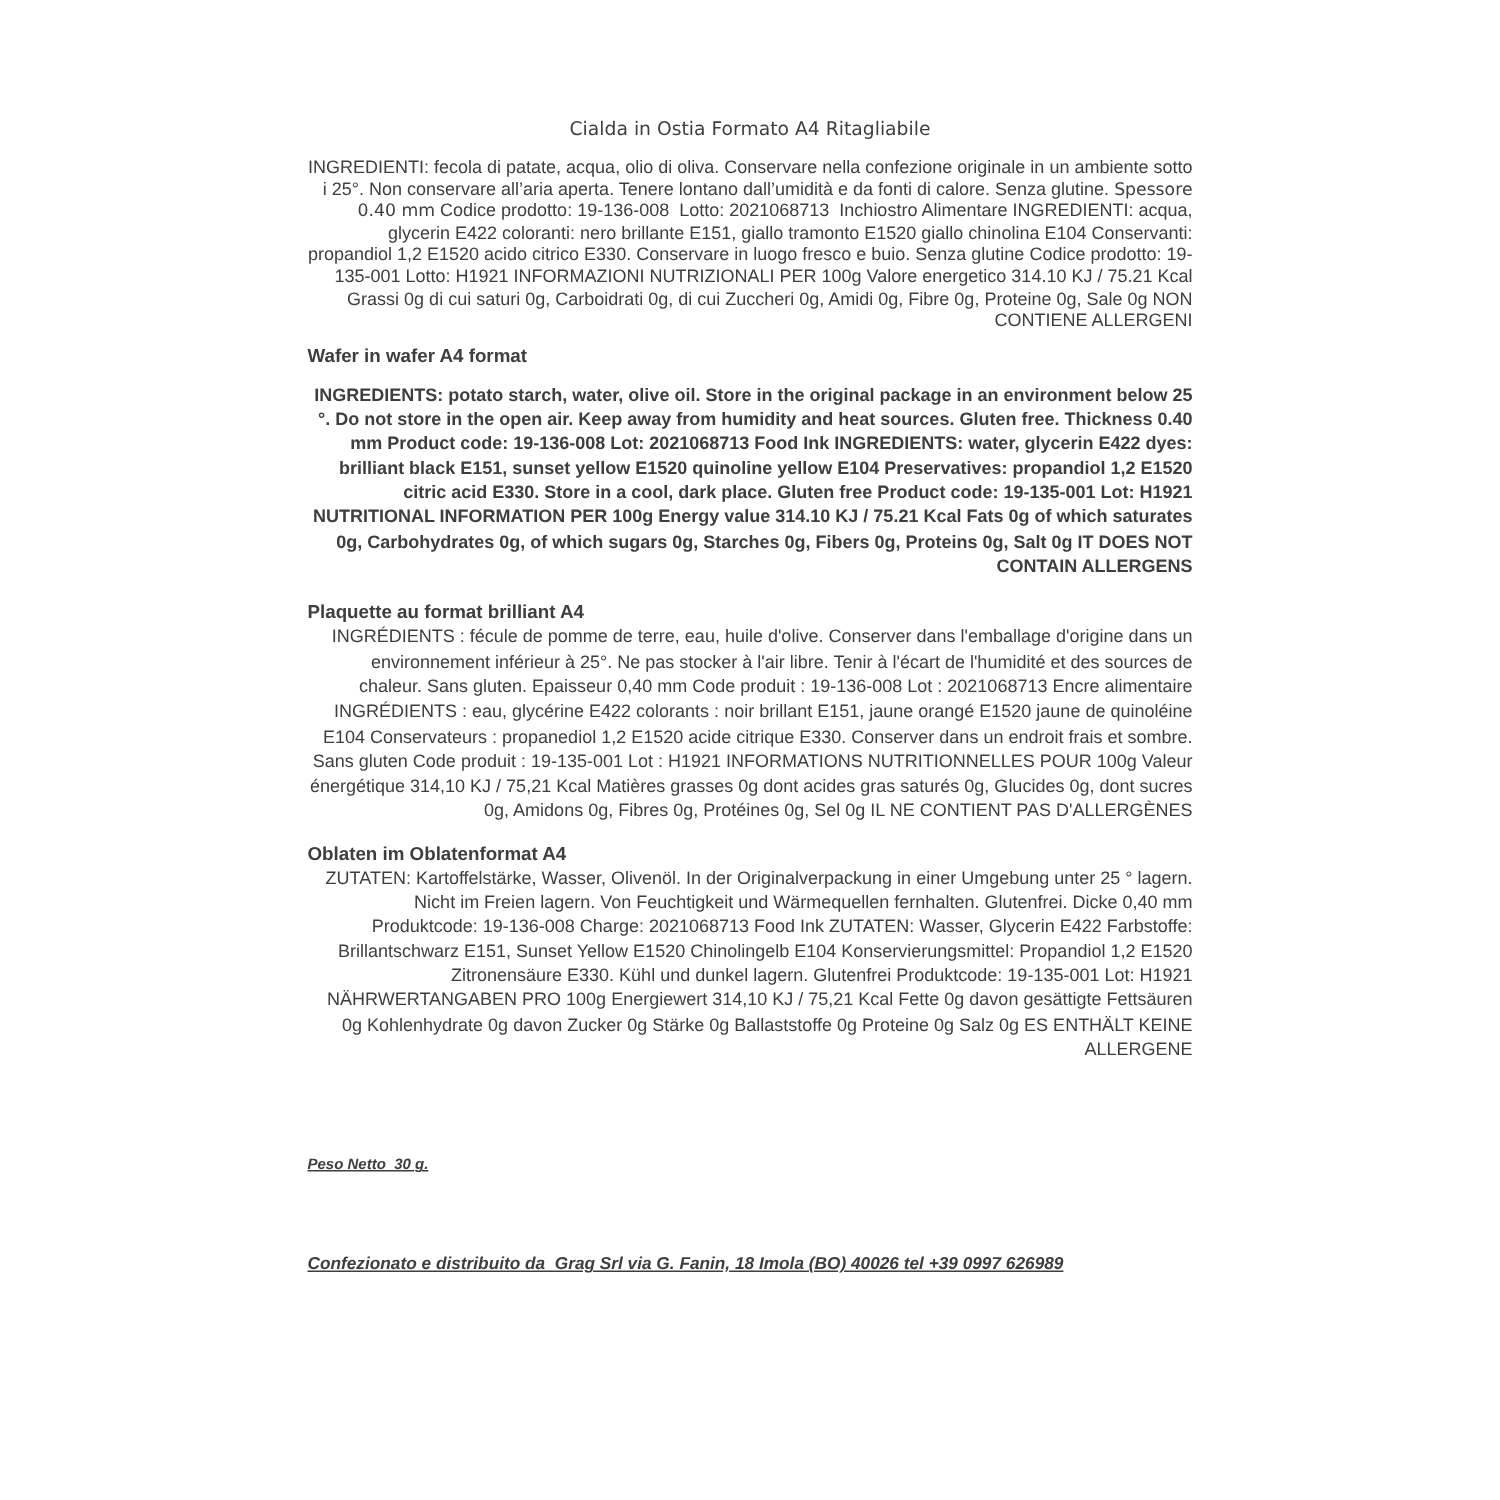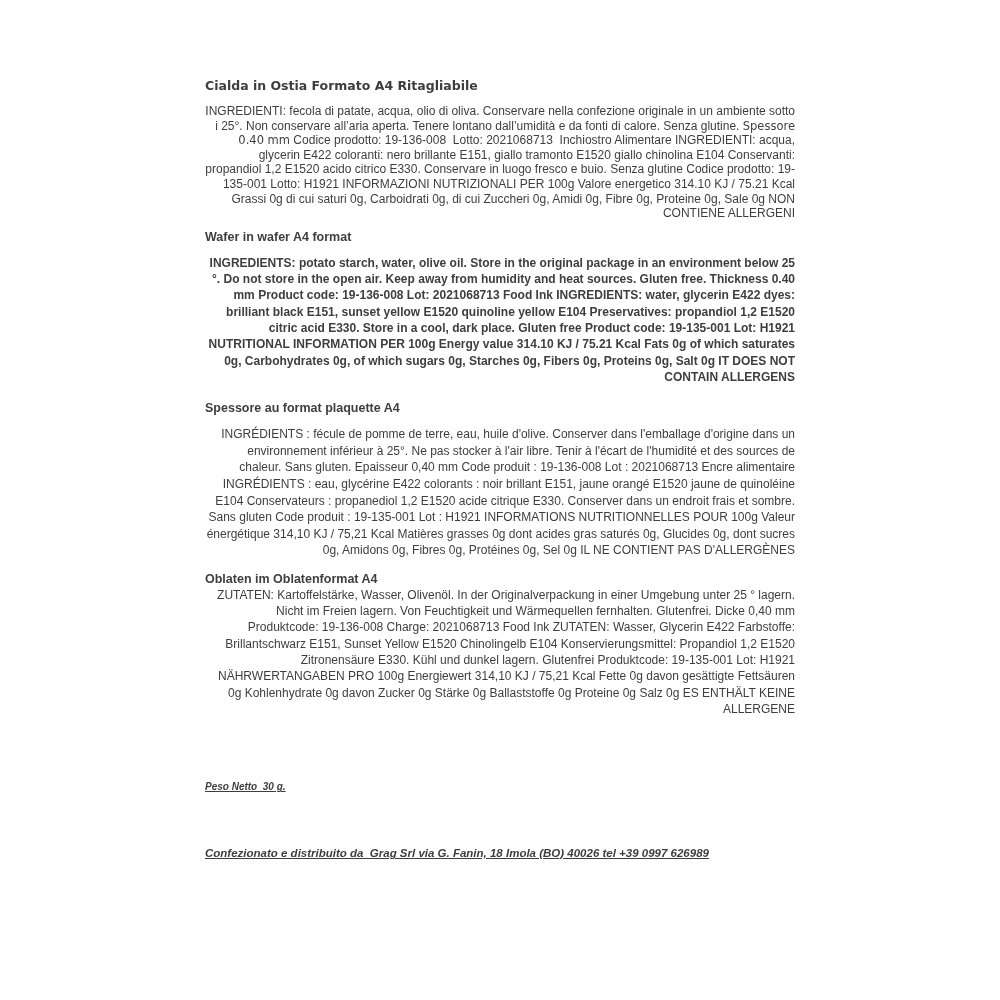--- a/index.html
+++ b/index.html
@@ -13,42 +13,42 @@
     overflow: hidden;
   }
   .content {
     width: 590px;
     margin: 0 auto;
     padding-top: 78px;
     text-align: left;
   }
   .doc-title {
     font-family: "DejaVu Sans", sans-serif;
-    font-weight: bold;
+    font-weight: normal;
     font-size: 12.5px;
     line-height: 16px;
-    text-align: left;
+    text-align: center;
     margin: 0;
   }
   .section-heading {
     font-weight: bold;
     font-size: 12.5px;
     line-height: 16px;
     text-align: left;
     margin: 0;
   }
   .para {
     font-size: 12px;
     margin: 0;
     white-space: pre-wrap;
     text-align: right;
   }
   .para-it { line-height: 14.6px; margin-top: 10px; }
   .para-en { line-height: 16.3px; margin-top: 10px; font-weight: bold; }
-  .para-fr { line-height: 16.6px; margin-top: 10px; }
+  .para-fr { line-height: 16.6px; }
   .para-de { line-height: 16.3px; }
   .h-en { margin-top: 8px; }
   .h-fr { margin-top: 15px; }
   .h-de { margin-top: 12px; }
   .thickness {
     font-family: "DejaVu Sans", sans-serif;
     font-size: 11.5px;
   }
   .net-weight {
     margin-top: 62px;
@@ -76,21 +76,21 @@
   <div class="content">
 
     <div class="doc-title">Cialda in Ostia Formato A4 Ritagliabile</div>
 
     <p class="para para-it"><span>INGREDIENTI: fecola di patate, acqua, olio di oliva. Conservare nella confezione originale in un ambiente sotto i 25°. Non conservare all’aria aperta. Tenere lontano dall’umidità e da fonti di calore. Senza glutine. </span><span class="thickness">Spessore 0.40 mm</span><span> Codice prodotto: 19-136-008  Lotto: 2021068713  Inchiostro Alimentare INGREDIENTI: acqua, glycerin E422 coloranti: nero brillante E151, giallo tramonto E1520 giallo chinolina E104 Conservanti: propandiol 1,2 E1520 acido citrico E330. Conservare in luogo fresco e buio. Senza glutine Codice prodotto: 19-135-001 Lotto: H1921 INFORMAZIONI NUTRIZIONALI PER 100g Valore energetico 314.10 KJ / 75.21 Kcal Grassi 0g di cui saturi 0g, Carboidrati 0g, di cui Zuccheri 0g, Amidi 0g, Fibre 0g, Proteine 0g, Sale 0g NON CONTIENE ALLERGENI</span></p>
 
     <div class="section-heading h-en">Wafer in wafer A4 format</div>
 
     <p class="para para-en">INGREDIENTS: potato starch, water, olive oil. Store in the original package in an environment below 25 °. Do not store in the open air. Keep away from humidity and heat sources. Gluten free. Thickness 0.40 mm Product code: 19-136-008 Lot: 2021068713 Food Ink INGREDIENTS: water, glycerin E422 dyes: brilliant black E151, sunset yellow E1520 quinoline yellow E104 Preservatives: propandiol 1,2 E1520 citric acid E330. Store in a cool, dark place. Gluten free Product code: 19-135-001 Lot: H1921 NUTRITIONAL INFORMATION PER 100g Energy value 314.10 KJ / 75.21 Kcal Fats 0g of which saturates 0g, Carbohydrates 0g, of which sugars 0g, Starches 0g, Fibers 0g, Proteins 0g, Salt 0g IT DOES NOT CONTAIN ALLERGENS</p>
 
-    <div class="section-heading h-fr">Spessore au format plaquette A4</div>
+    <div class="section-heading h-fr">Plaquette au format brilliant A4</div>
 
     <p class="para para-fr">INGRÉDIENTS : fécule de pomme de terre, eau, huile d'olive. Conserver dans l'emballage d'origine dans un environnement inférieur à 25°. Ne pas stocker à l'air libre. Tenir à l'écart de l'humidité et des sources de chaleur. Sans gluten. Epaisseur 0,40 mm Code produit : 19-136-008 Lot : 2021068713 Encre alimentaire INGRÉDIENTS : eau, glycérine E422 colorants : noir brillant E151, jaune orangé E1520 jaune de quinoléine E104 Conservateurs : propanediol 1,2 E1520 acide citrique E330. Conserver dans un endroit frais et sombre. Sans gluten Code produit : 19-135-001 Lot : H1921 INFORMATIONS NUTRITIONNELLES POUR 100g Valeur énergétique 314,10 KJ / 75,21 Kcal Matières grasses 0g dont acides gras saturés 0g, Glucides 0g, dont sucres 0g, Amidons 0g, Fibres 0g, Protéines 0g, Sel 0g IL NE CONTIENT PAS D'ALLERGÈNES</p>
 
     <div class="section-heading h-de">Oblaten im Oblatenformat A4</div>
 
     <p class="para para-de">ZUTATEN: Kartoffelstärke, Wasser, Olivenöl. In der Originalverpackung in einer Umgebung unter 25 ° lagern. Nicht im Freien lagern. Von Feuchtigkeit und Wärmequellen fernhalten. Glutenfrei. Dicke 0,40 mm Produktcode: 19-136-008 Charge: 2021068713 Food Ink ZUTATEN: Wasser, Glycerin E422 Farbstoffe: Brillantschwarz E151, Sunset Yellow E1520 Chinolingelb E104 Konservierungsmittel: Propandiol 1,2 E1520 Zitronensäure E330. Kühl und dunkel lagern. Glutenfrei Produktcode: 19-135-001 Lot: H1921 NÄHRWERTANGABEN PRO 100g Energiewert 314,10 KJ / 75,21 Kcal Fette 0g davon gesättigte Fettsäuren 0g Kohlenhydrate 0g davon Zucker 0g Stärke 0g Ballaststoffe 0g Proteine 0g Salz 0g ES ENTHÄLT KEINE ALLERGENE</p>
 
     <div class="net-weight">Peso Netto  30 g.</div>
 
     <div class="footer-line">Confezionato e distribuito da  Grag Srl via G. Fanin, 18 Imola (BO) 40026 tel +39 0997 626989</div>

